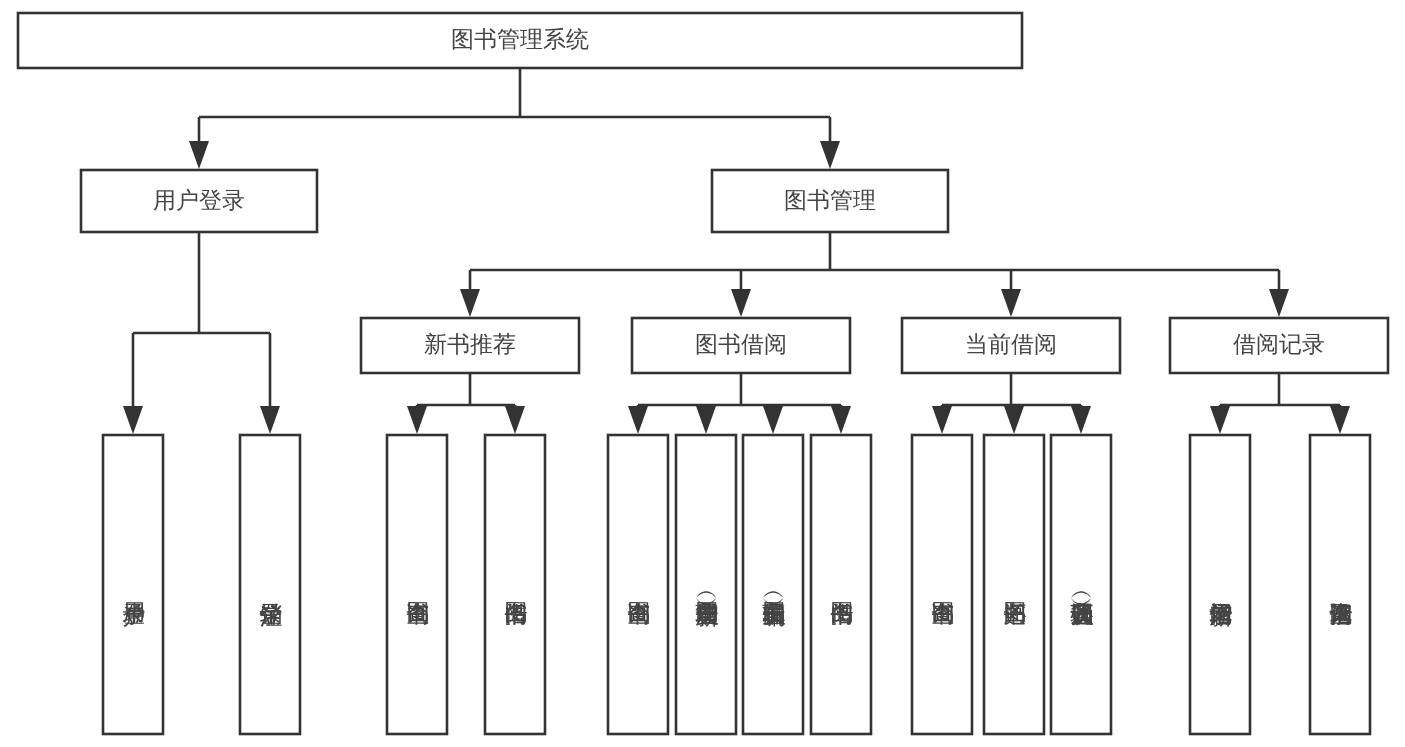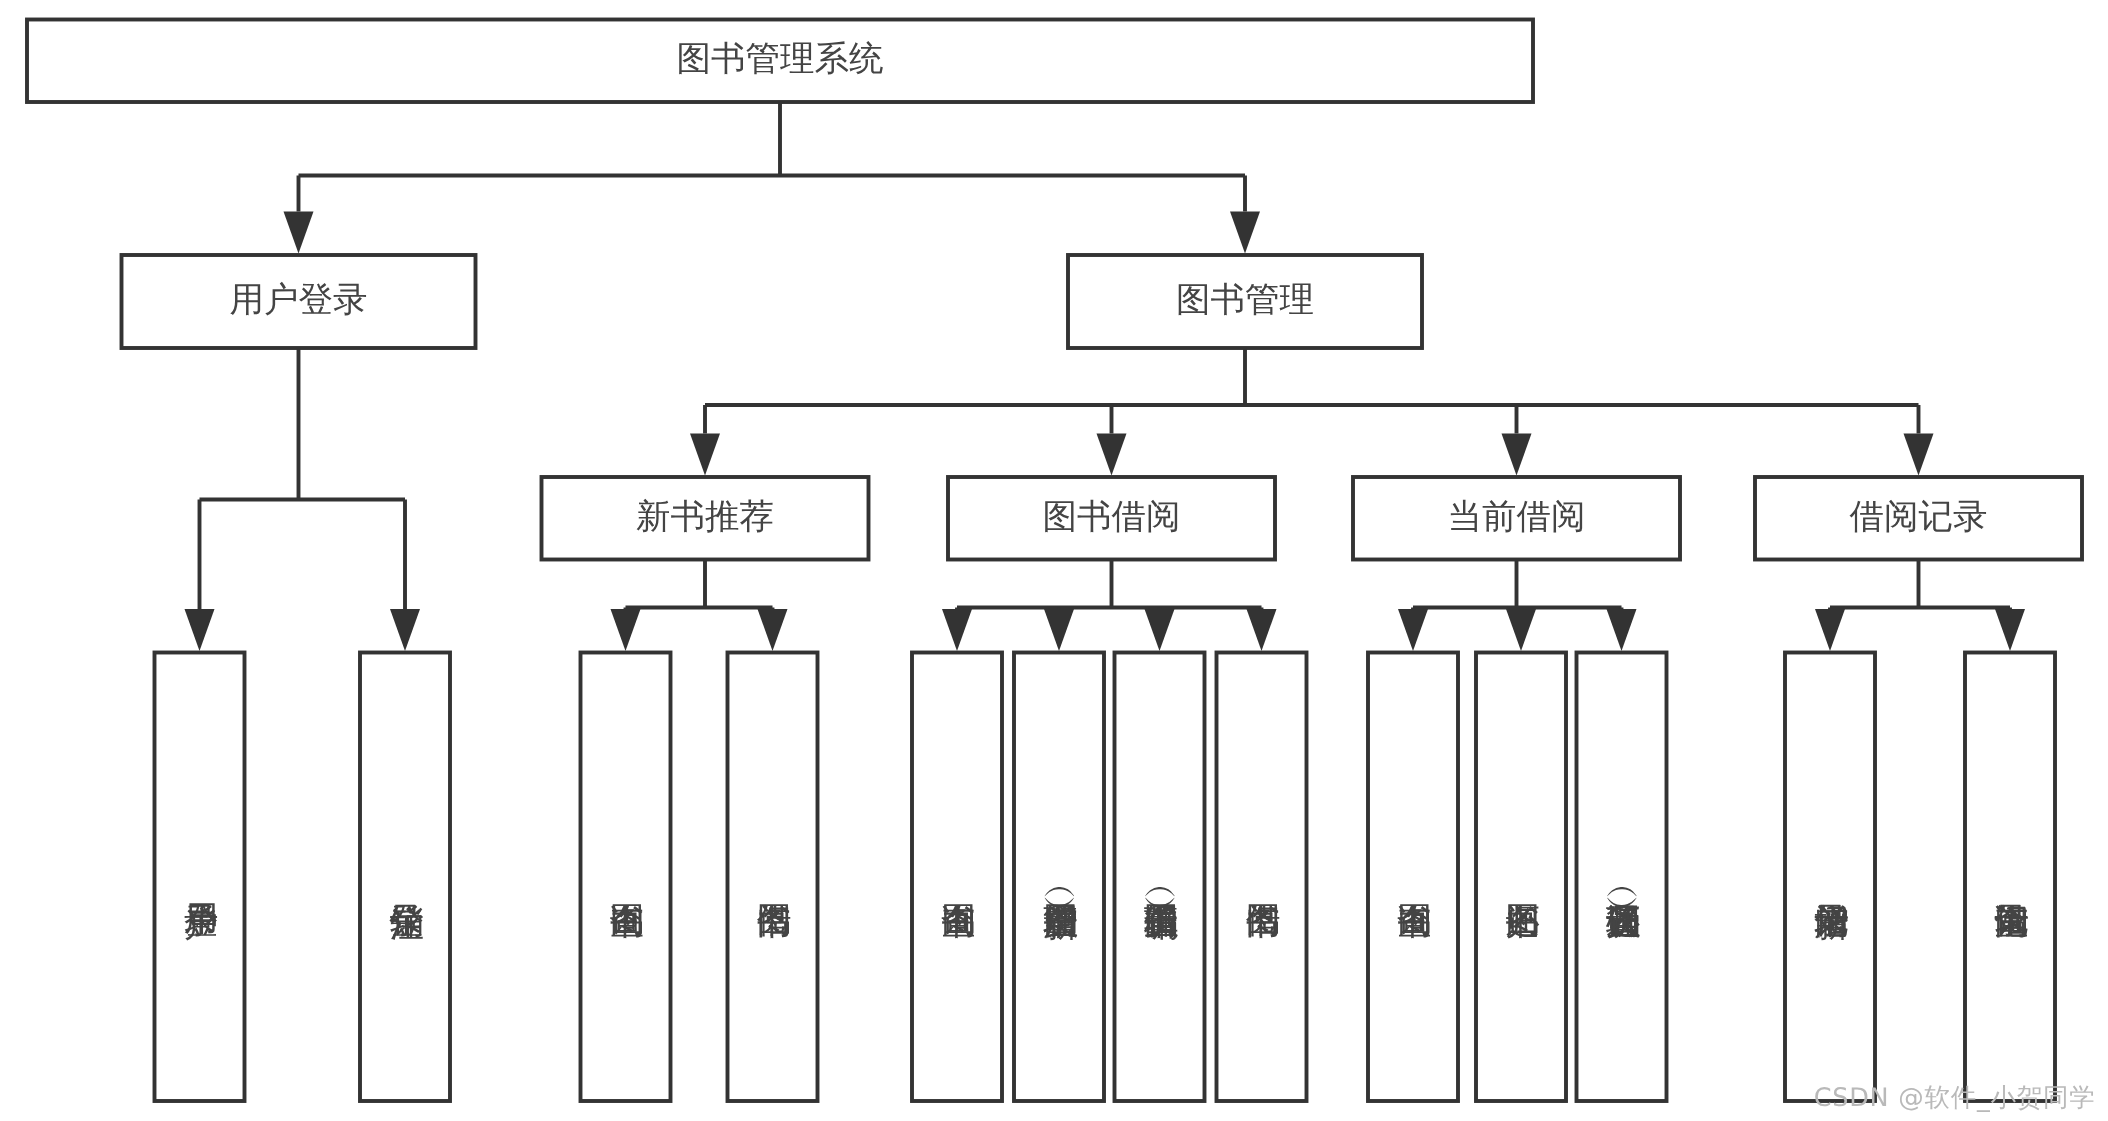--- a/index.html
+++ b/index.html
@@ -219,14 +219,13 @@
         <g>
           <rect class="node-box" x="1190" y="435" width="60" height="299"></rect>
           <text class="node-label label-vertical" x="1220" y="584.5" text-anchor="middle" dominant-baseline="central">新增借阅记录</text>
         </g>
         <g>
           <rect class="node-box" x="1310" y="435" width="60" height="299"></rect>
           <text class="node-label label-vertical" x="1340" y="584.5" text-anchor="middle" dominant-baseline="central">查询借阅记录</text>
         </g>
       </g>
   </svg>
-  <div class="watermark">CSDN @软件_小贺同学</div>
 </div>
 
 </body></html>

